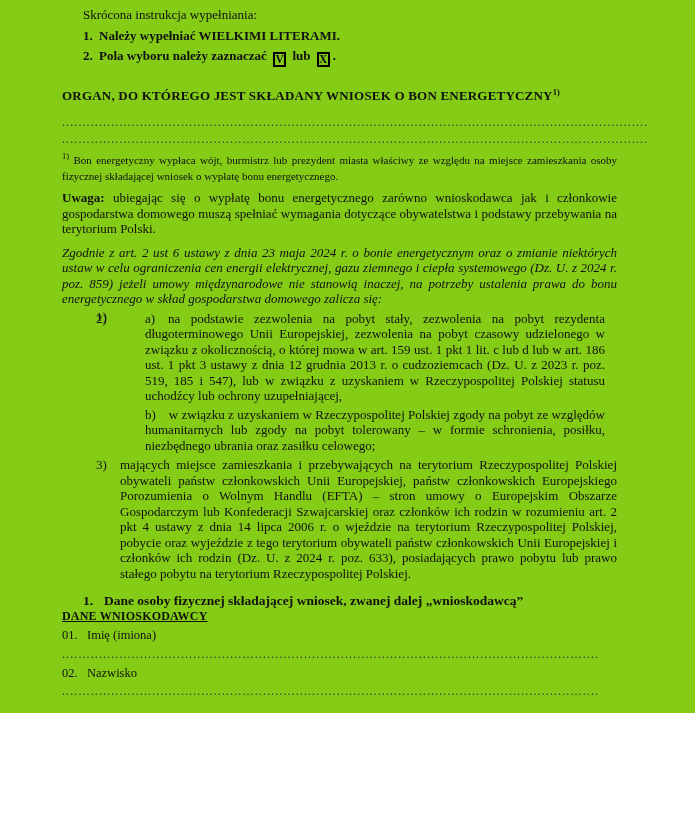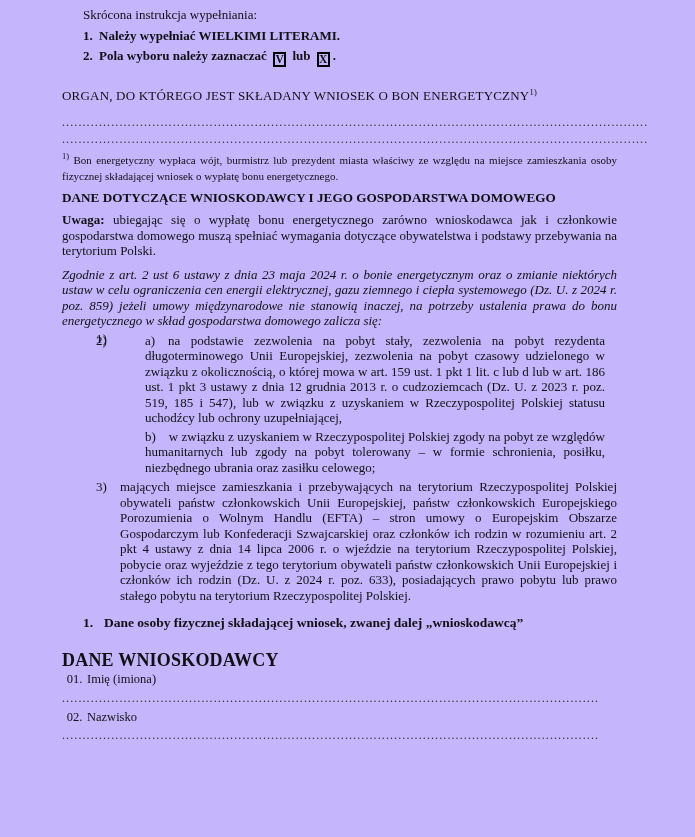--- a/index.html
+++ b/index.html
@@ -10,23 +10,23 @@
   body {
     width: 695px;
     height: 837px;
     font-family: "Liberation Serif", "DejaVu Serif", serif;
     color: #111111;
     overflow: hidden;
   }
   .page {
     box-sizing: border-box;
     width: 695px;
-    height: 837px;
+    height: 713px;
     padding: 7px 78px 0 62px;
-    background: #c4b5fd;
+    background: #84cc16;
     position: relative;
   }
   
   .instr { margin-left: 21px; }
   .instr-title { font-size: 13px; line-height: 15.5px; }
   .instr-item {
     display: flex;
     margin-top: 5px;
     font-weight: bold;
     font-size: 13px;
@@ -42,21 +42,21 @@
     line-height: 11px;
     text-align: center;
     font-weight: bold;
     font-size: 11.5px;
     margin: 0 3px;
     vertical-align: -3px;
   }
   
   .organ-h {
     margin-top: 21px;
-    font-weight: normal;
+    font-weight: bold;
     font-size: 13px;
     line-height: 15.5px;
     letter-spacing: 0.2px;
   }
   sup.ref { font-size: 8.5px; vertical-align: super; line-height: 0; }
   .part-h { margin-top: 13px; font-weight: bold; font-size: 13.2px; line-height: 15.5px; }
   .section-h { margin-top: 6.5px; font-weight: bold; font-size: 13.2px; line-height: 15.5px; }
   
   .dotline {
     height: 15px;
@@ -112,32 +112,32 @@
     display: flex;
     margin-top: 12px;
     margin-left: 21px;
     font-weight: bold;
     font-size: 13.5px;
     line-height: 15.5px;
   }
   .s1-h .marker { flex: 0 0 21px; }
   
   .applicant-h {
-    margin-top: 22px;
-    font-weight: bold;
-    font-size: 18px;
+    font-weight: bold;
+    font-size: 12px;
     line-height: 15.5px;
     letter-spacing: 0.2px;
+    text-decoration: underline;
   }
   .field-label {
     margin-top: 4px;
     font-size: 12.5px;
     line-height: 15.5px;
   }
-  .field-label .marker { display: inline-block; width: 25px; text-align: center; }
+  .field-label .marker { display: inline-block; width: 25px; }
 </style>
 </head>
 <body>
 
 <div class="page">
 
   <div class="instr">
     <div class="instr-title">Skrócona instrukcja wypełniania:</div>
     <div class="instr-item">
       <span class="marker">1.</span>
@@ -153,21 +153,20 @@
     <span>ORGAN, DO KTÓREGO JEST SKŁADANY WNIOSEK O BON ENERGETYCZNY</span><sup class="ref">1)</sup>
   </div>
   <div class="dotline organ o1">........................................................................................................................................................................................................</div>
   <div class="dotline organ o2">........................................................................................................................................................................................................</div>
 
   <div class="footnote">
     <sup class="ref">1)</sup>
     <span>Bon energetyczny wypłaca wójt, burmistrz lub prezydent miasta właściwy ze względu na miejsce zamieszkania osoby fizycznej składającej wniosek o wypłatę bonu energetycznego.</span>
   </div>
 
-  <div class="section-h">DANE DOTYCZĄCE WNIOSKODAWCY I JEGO GOSPODARSTWA DOMOWEGO</div>
 
   <p class="body-p">
     <span class="bold">Uwaga:</span>
     <span>ubiegając się o wypłatę bonu energetycznego zarówno wnioskodawca jak i członkowie gospodarstwa domowego muszą spełniać wymagania dotyczące obywatelstwa i podstawy przebywania na terytorium Polski.</span>
   </p>
 
   <p class="body-p tight">Zgodnie z art. 2 ust 6 ustawy z dnia 23 maja 2024 r. o bonie energetycznym oraz o zmianie niektórych ustaw w celu ograniczenia cen energii elektrycznej, gazu ziemnego i ciepła systemowego (Dz. U. z 2024 r. poz. 859) jeżeli umowy międzynarodowe nie stanowią inaczej, na potrzeby ustalenia prawa do bonu energetycznego w skład gospodarstwa domowego zalicza się:</p>
 
   <div class="num-item first">
     <span class="marker">1)</span>

